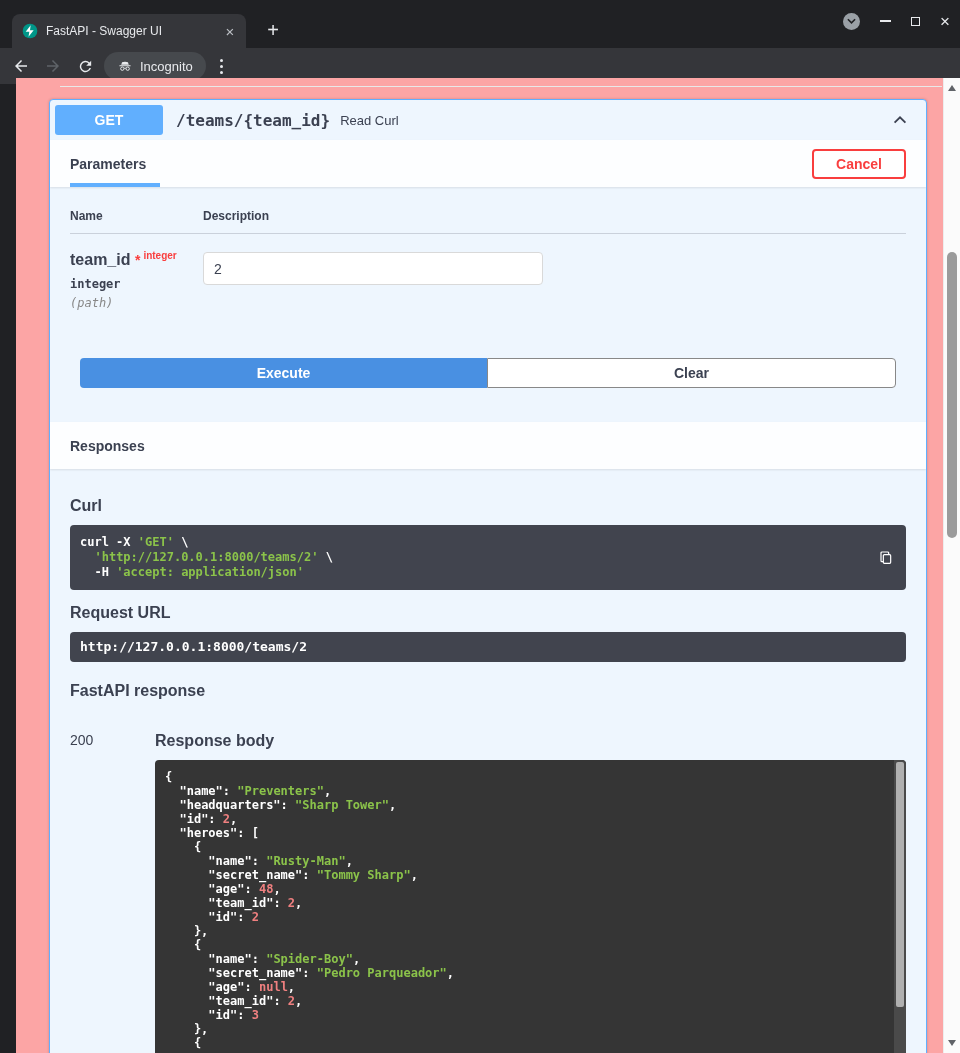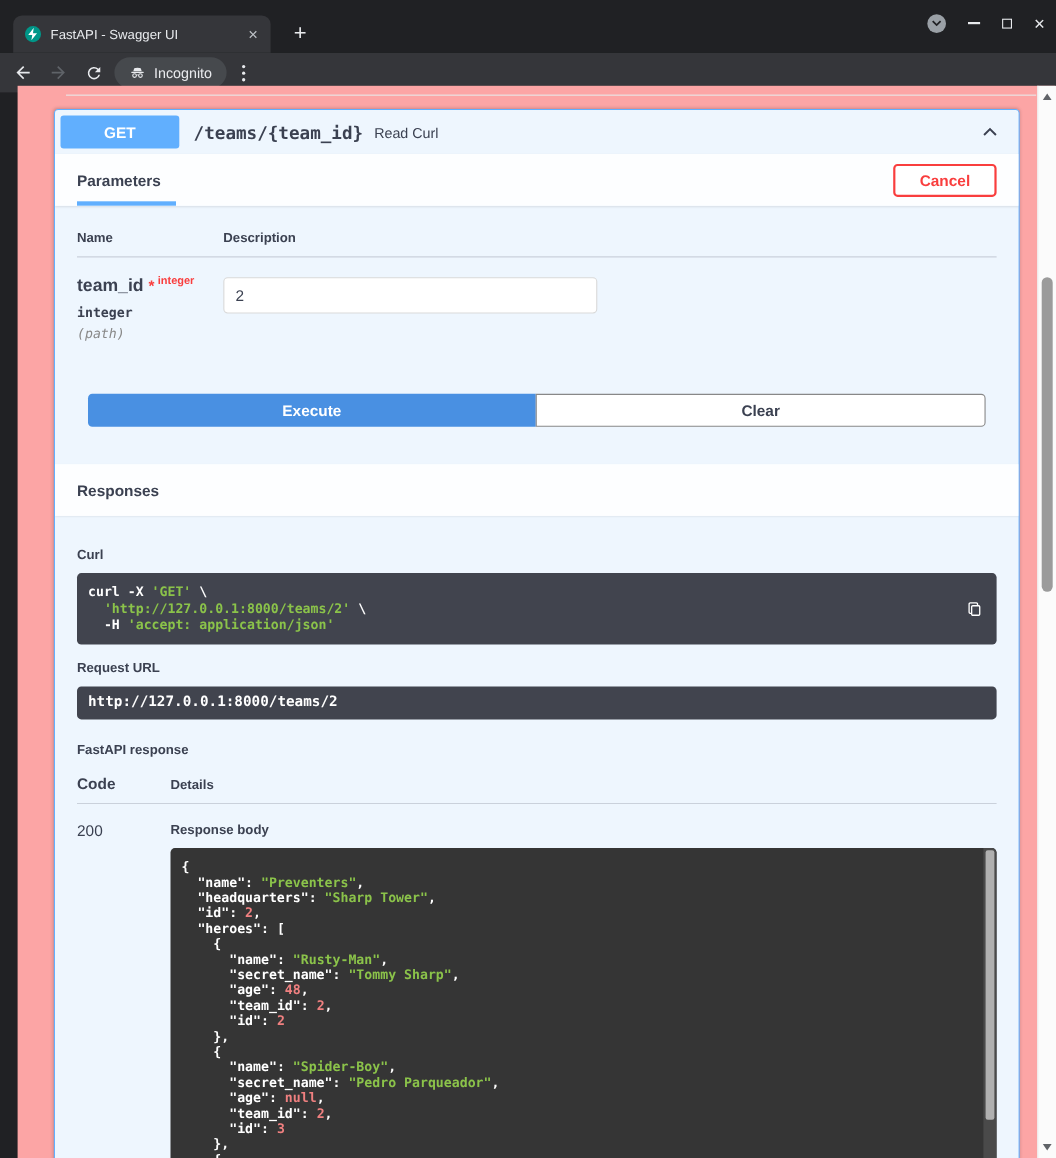--- a/index.html
+++ b/index.html
@@ -74,21 +74,21 @@
   .param-input { width: 340px; height: 33px; border: 1px solid #d9d9d9; border-radius: 4px; padding: 0 10px;
                  font-size: 14px; color: #3b4151; background: #fff; margin-top: 2px; font-family: inherit; }
 
   .execute-row { display: flex; margin: 48px 10px 34px; }
   .execute-btn { flex: 1; height: 30px; background: #4990e2; color: #fff; font-weight: 700; font-size: 14px;
                  border: none; border-radius: 4px 0 0 4px; cursor: pointer; font-family: inherit; }
   .clear-btn { flex: 1; height: 30px; background: #fff; color: #3b4151; font-weight: 700; font-size: 14px;
                border: 1px solid #888; border-radius: 0 4px 4px 0; cursor: pointer; font-family: inherit; }
 
   .responses-area { padding: 28px 20px 20px; }
-  .block-label { font-size: 12px; font-weight: 700; color: #3b4151; margin-bottom: 10px; }
+  .block-label { font-size: 16px; font-weight: 700; color: #3b4151; margin-bottom: 10px; }
   .dark-code { background: #41444e; border-radius: 4px; color: #fff; font-family: "DejaVu Sans Mono", monospace;
                font-weight: 700; }
   .curl-block { position: relative; padding: 10px; font-size: 12px; line-height: 15px; margin-bottom: 14px; }
   .copy-btn { position: absolute; right: 9px; top: 50%; transform: translateY(-50%); width: 22px; height: 22px;
               display: flex; align-items: center; justify-content: center; cursor: pointer; }
   .url-block { padding: 8px 10px; font-size: 13px; line-height: 14px; margin-bottom: 20px; }
   .server-label { margin-bottom: 16px; }
   .resp-table-head { display: grid; grid-template-columns: 85px 1fr; align-items: end; padding-bottom: 10px;
                      border-bottom: 1px solid rgba(59,65,81,.2); }
   .code-col-label { font-size: 14px; font-weight: 700; color: #3b4151; }
@@ -231,24 +231,20 @@
       <div class="code-line"><span class="tok-p">curl -X </span><span class="tok-s">'GET'</span><span class="tok-p"> \</span></div>
           <div class="code-line"><span class="tok-p">  </span><span class="tok-s">'http://127.0.0.1:8000/teams/2'</span><span class="tok-p"> \</span></div>
           <div class="code-line"><span class="tok-p">  -H </span><span class="tok-s">'accept: application/json'</span></div>
         </div>
 
       <div class="block-label">Request URL</div>
       <div class="dark-code url-block">http://127.0.0.1:8000/teams/2</div>
 
       <div class="block-label server-label">FastAPI response</div>
 
-      <div class="resp-table-head">
-        <span class="code-col-label">Code</span>
-        <span class="col-label">Details</span>
-      </div>
 
       <div class="resp-row">
         <div class="status-code">200</div>
         <div>
           <div class="block-label">Response body</div>
           <div class="dark-code response-json" id="response-json">
             <span class="inner-scrollbar">
                 <span class="inner-thumb"></span>
               </span>
           <div class="code-line"><span class="tok-k">{</span></div>

